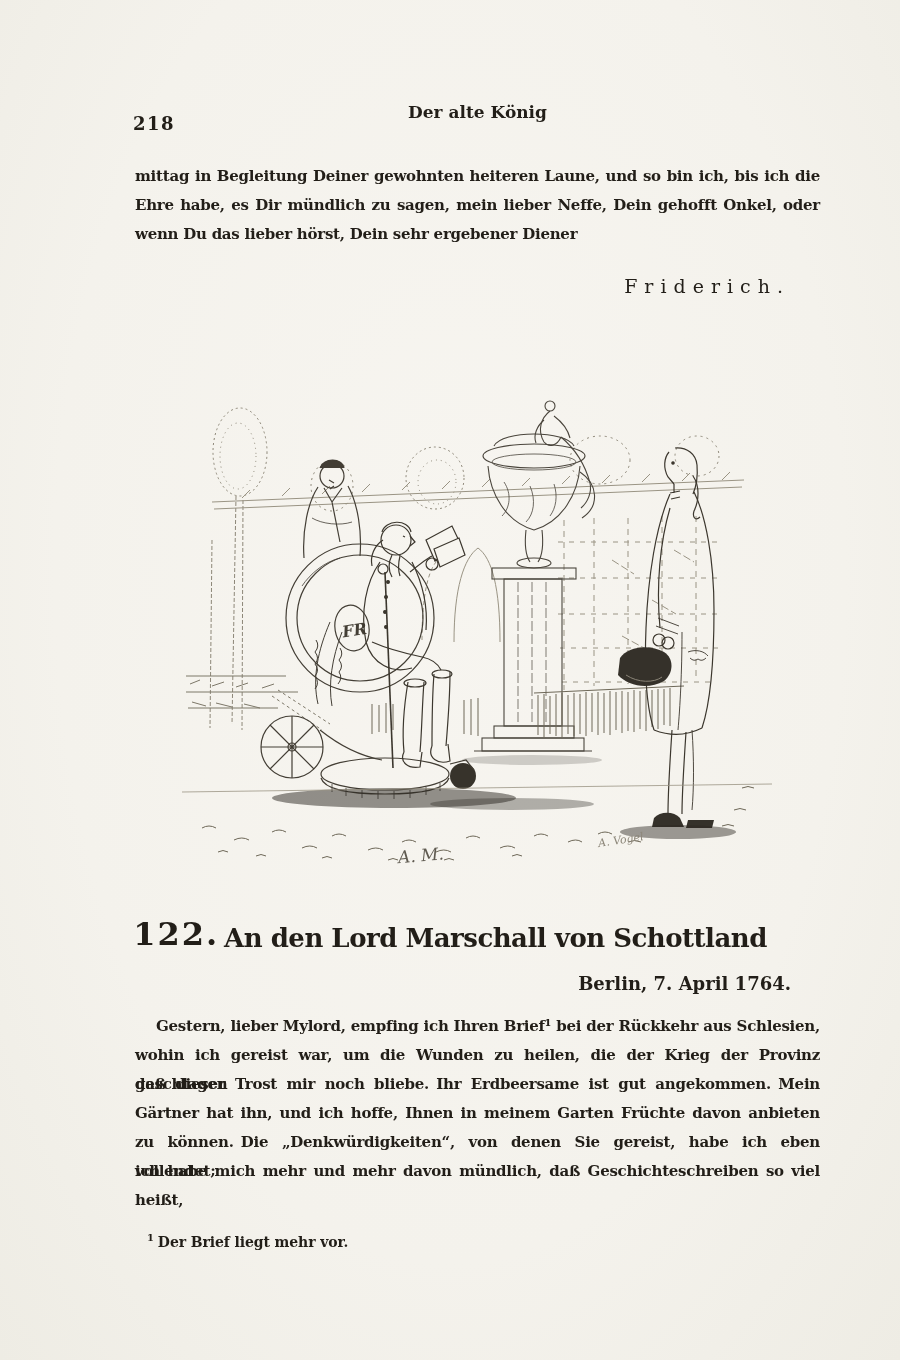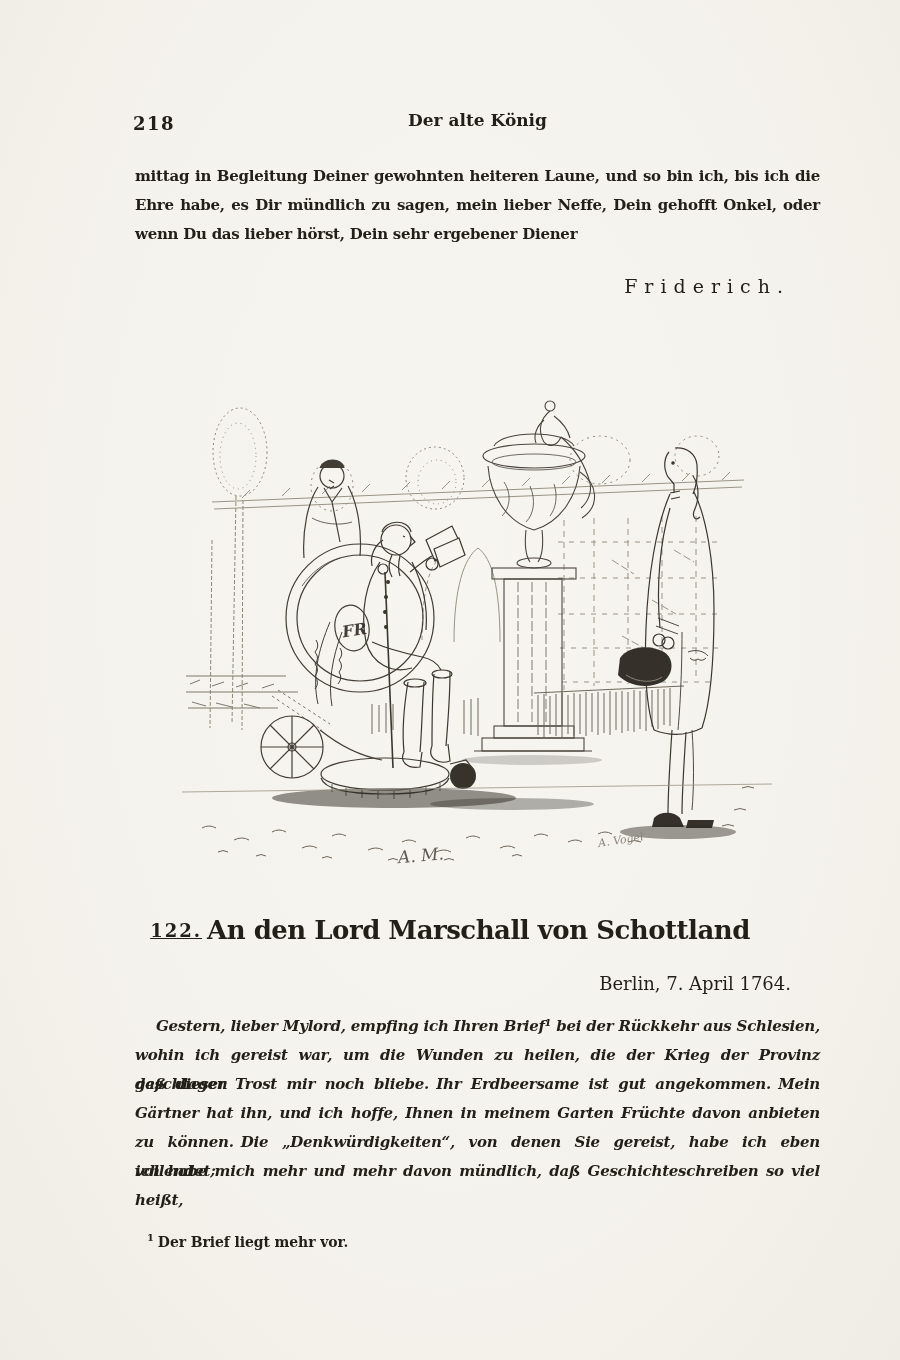--- a/index.html
+++ b/index.html
@@ -2,35 +2,35 @@
 <html lang="de"><head>
 <meta charset="utf-8">
 <style>
   html,body{margin:0;padding:0;background:#e9e7e0;}
   .page{
     position:relative;width:900px;height:1360px;margin:0 auto;overflow:hidden;
     background:radial-gradient(ellipse at 50% 42%, #f7f5f0 0%, #f4f2ec 62%, #eeece4 100%);
     font-family:"DejaVu Serif", serif;color:#221e18;
   }
   .pnum{position:absolute;top:113px;left:133px;font-size:18px;font-weight:700;letter-spacing:1.5px;}
-  .rhead{position:absolute;top:110px;left:135px;width:685px;text-align:center;font-size:17px;font-weight:700;}
+  .rhead{position:absolute;top:102px;left:135px;width:685px;text-align:center;font-size:17px;font-weight:700;}
   .para{position:absolute;left:135px;width:685px;font-size:15px;font-weight:700;letter-spacing:-0.25px;}
   .para .tl{height:29px;line-height:29px;text-align:justify;text-align-last:justify;overflow:visible;}
   .para .tl.noj{text-align-last:left;}
   .p1{top:162px;}
-  .p2{top:1012px;font-style:italic;}
+  .p2{top:1012px;}
   .p2 .tl.indent{text-indent:21px;}
   .sig{position:absolute;top:275px;left:135px;width:655px;text-align:right;
        font-size:19px;font-weight:400;letter-spacing:7px;}
   .illus{position:absolute;left:182px;top:390px;width:596px;height:492px;}
   .heading{position:absolute;top:915px;left:0;width:900px;text-align:center;font-weight:700;white-space:nowrap;}
-  .heading .num{font-size:18px;letter-spacing:2px;vertical-align:2px;margin-right:5px;text-decoration:underline;}
+  .heading .num{font-size:32px;letter-spacing:2px;vertical-align:2px;margin-right:5px;}
   .heading .title{font-size:26px;letter-spacing:-0.5px;}
   .dateline{position:absolute;top:973px;left:135px;width:656px;text-align:right;
-            font-size:18px;font-weight:400;}
+            font-size:18px;font-weight:700;}
   .footnote{position:absolute;top:1232px;left:147px;font-size:14px;font-weight:700;letter-spacing:-0.1px;}
   .footnote sup{font-size:10px;margin-right:4px;}
   svg text{font-family:"DejaVu Serif",serif;}
 </style>
 </head>
 <body>
 
 <div class="page">
 
   <div class="pnum">218</div>

